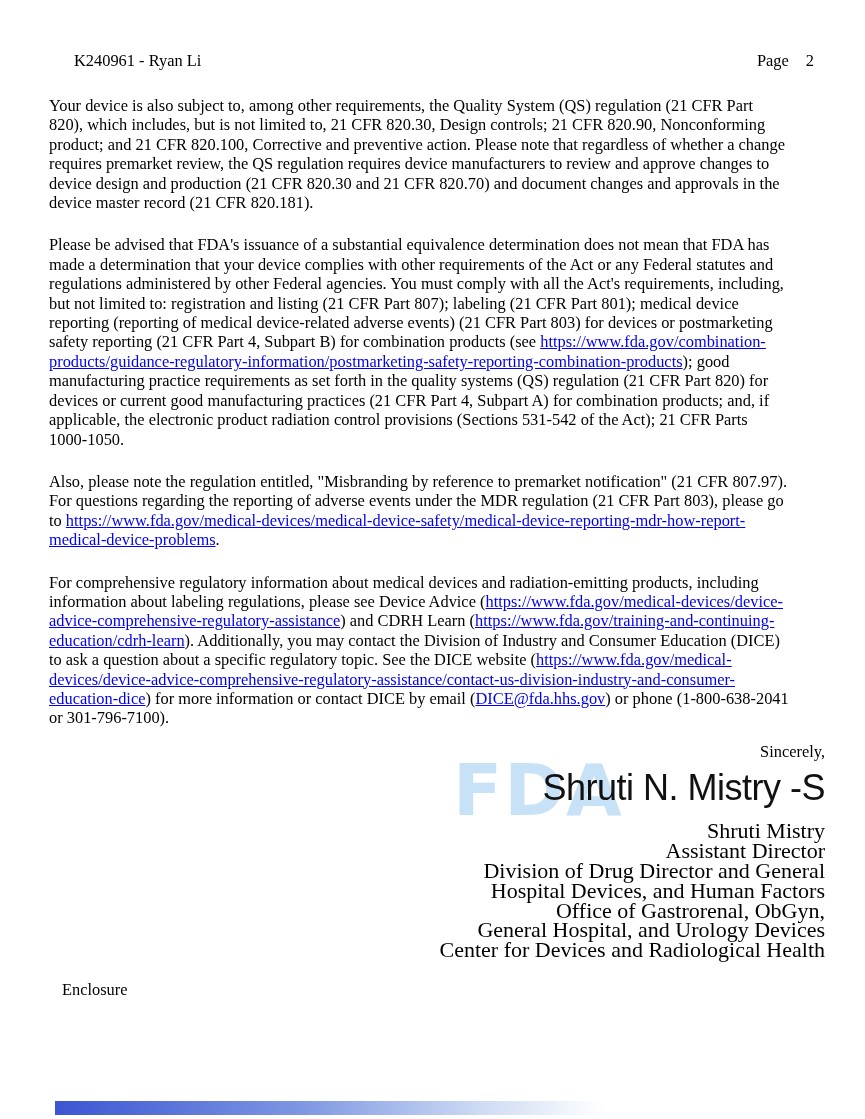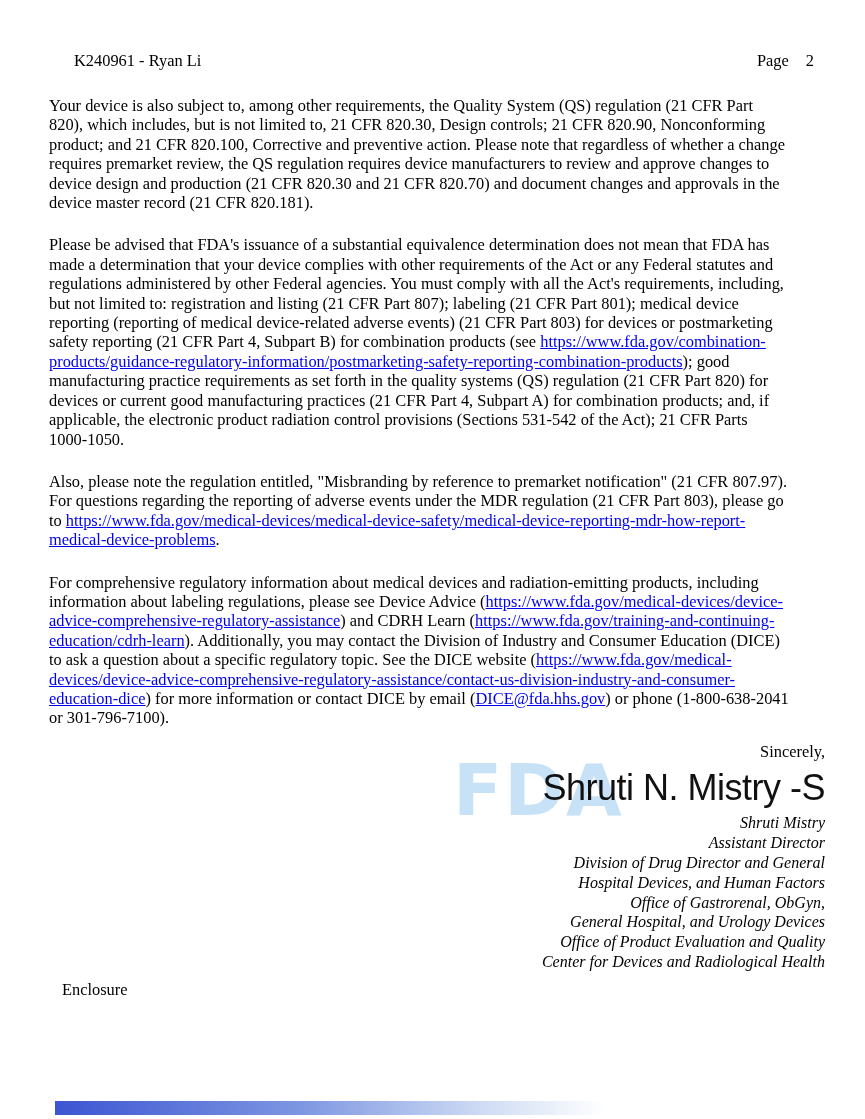--- a/index.html
+++ b/index.html
@@ -39,21 +39,21 @@
     color: var(--watermark-color, #C7E1F6);
     user-select: none;
   }
   .salutation { position: relative; z-index: 1; font-size: 16.4px; line-height: 19.4px; }
   .sig-script {
     position: relative; z-index: 1;
     font-family: Liberation Sans, sans-serif;
     font-size: 36px; line-height: 44px; margin-top: 5px;
     letter-spacing: -0.5px; color: #111111; white-space: nowrap;
   }
-  .sig-block { position: relative; z-index: 1; margin-top: 3px; font-size: 16px; line-height: 19.8px; font-style: italic; }
+  .sig-block { position: relative; z-index: 1; margin-top: 11px; font-size: 22px; line-height: 19.8px; }
   .sig-line { white-space: nowrap; }
   .indent-1 { padding-left: 26px; }
   .indent-2 { padding-left: 17px; }
 
   .enclosure { position: absolute; left: 62px; top: 980px; font-size: 16.4px; line-height: 19.4px; }
 
   .footer-bar {
     position: absolute; left: 55px; top: 1101px; width: 550px; height: 14px;
     background: linear-gradient(to right,
       var(--footer-start, #3C55D2) 0%, #7E97E2 45%, #CFDCF4 78%, #ffffff 100%);
@@ -83,21 +83,20 @@
     <span class="watermark">FDA</span>
     <div class="salutation">Sincerely,</div>
     <div class="sig-script">Shruti N. Mistry -S</div>
     <div class="sig-block" id="sigblock">
         <div class="sig-line">Shruti Mistry</div>
         <div class="sig-line">Assistant Director</div>
         <div class="sig-line">Division of Drug Director and General</div>
         <div class="sig-line indent-1">Hospital Devices, and Human Factors</div>
         <div class="sig-line">Office of Gastrorenal, ObGyn,</div>
         <div class="sig-line indent-2">General Hospital, and Urology Devices</div>
-        <div class="sig-line">Office of Product Evaluation and Quality</div>
         <div class="sig-line">Center for Devices and Radiological Health</div>
       </div>
   </section>
 
   <div class="enclosure">Enclosure</div>
 
   <div class="footer-bar"></div>
 
 </div>
 

